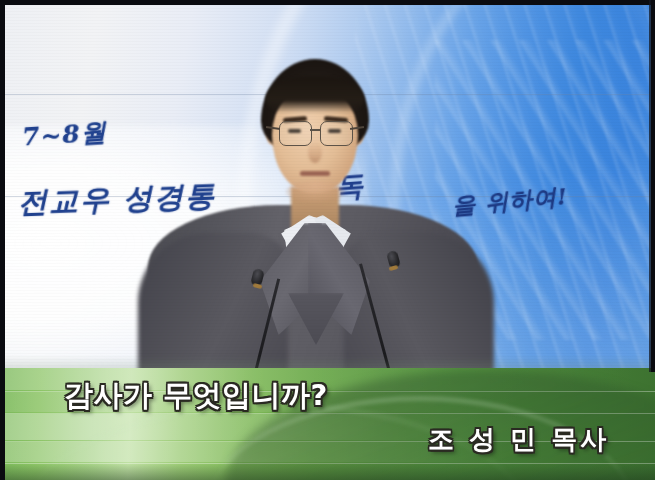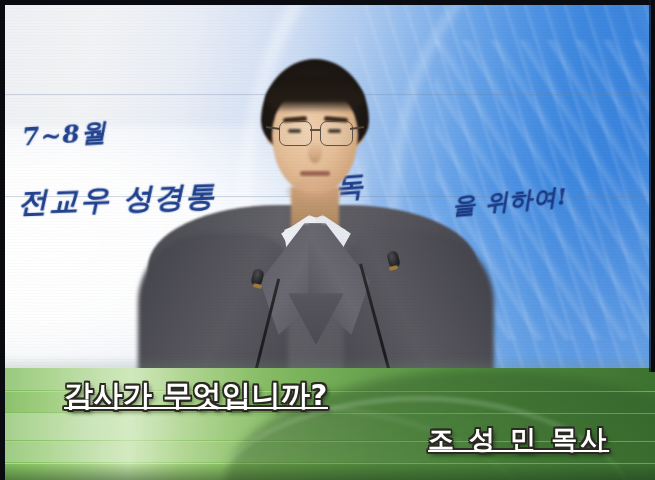--- a/index.html
+++ b/index.html
@@ -546,21 +546,20 @@
     text-shadow:
       -1.6px -1.6px 0 #2a2a22,
        1.6px -1.6px 0 #2a2a22,
       -1.6px  1.6px 0 #2a2a22,
        1.6px  1.6px 0 #2a2a22,
        0     -1.8px 0 #2a2a22,
        0      1.8px 0 #2a2a22,
       -1.8px  0    0 #2a2a22,
        1.8px  0    0 #2a2a22,
        3px 3px 4px rgba(0,0,0,0.55);
-    text-decoration: underline;
   }
   #lt-title {
     left: 64px; top: 8px;
     font-size: 29px;
     letter-spacing: 0.5px;
   }
   #lt-speaker {
     left: 428px; top: 54px;
     font-size: 26px;
     letter-spacing: 3px;

